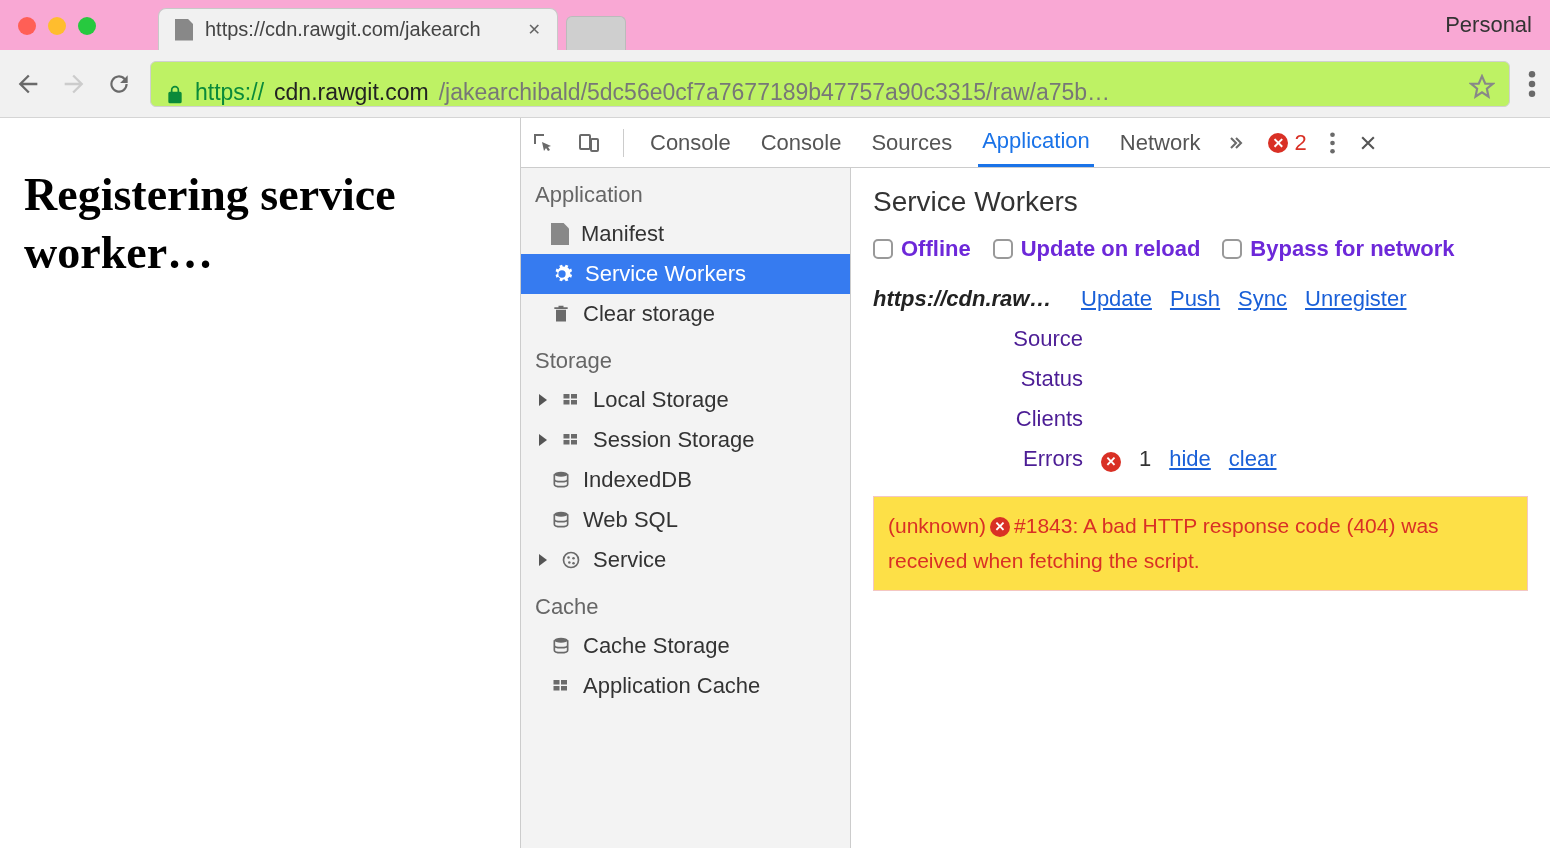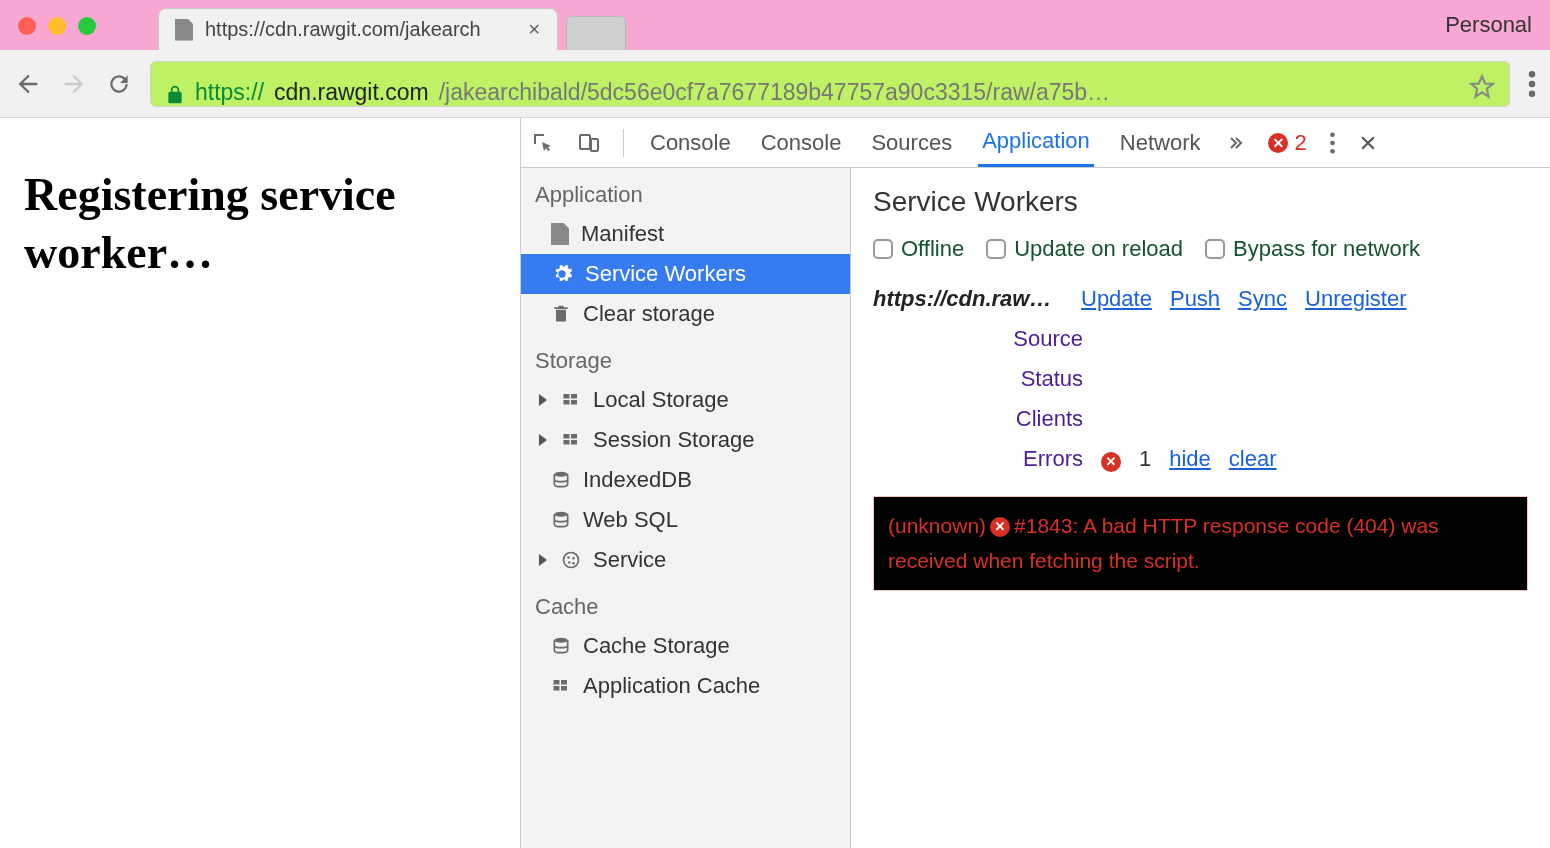--- a/index.html
+++ b/index.html
@@ -42,28 +42,28 @@
 .sb-section { padding:14px 14px 6px; font-size:22px; color:#666; }
 .sb-item { height:40px; display:flex; align-items:center; padding-left:30px; gap:12px; font-size:22px; color:#333; }
 .sb-item.sel { background:#367bf0; color:#fff; }
 .sb-item.sel svg { fill:#fff; }
 .sb-sub { padding-left:18px; }
 .tree-arrow { width:0; height:0; border-top:6px solid transparent; border-bottom:6px solid transparent; border-left:8px solid #555; display:inline-block; margin-right:2px; }
 
 .dt-main { flex:1; padding:18px 22px; overflow:hidden; font-size:22px; color:#333; }
 .sw-title { font-size:28px; color:#333; margin-bottom:18px; }
 .sw-opts { display:flex; gap:22px; margin-bottom:24px; white-space:nowrap; overflow:hidden; }
-.chk { display:flex; align-items:center; gap:8px; color:#14532d; }
+.chk { display:flex; align-items:center; gap:8px; color:#6d28d9;font-weight:bold; }
 .chk-box { width:20px; height:20px; border:2px solid #999; border-radius:5px; }
 .sw-row { display:flex; gap:18px; margin-bottom:14px; align-items:baseline; }
 .sw-row .lbl { width:210px; text-align:right; color:#4c1d95; }
 .lnk { color:#1a60d8; text-decoration:underline; cursor:pointer; }
 .origin { font-weight:700; color:#222; white-space:nowrap; overflow:hidden; text-overflow:ellipsis; max-width:190px; display:inline-block;font-style:italic; }
 .err-small { width:20px; height:20px; border-radius:50%; background:#d93025; color:#fff; display:inline-flex; align-items:center; justify-content:center; font-size:13px; font-weight:bold; }
-.err-box { border:1px solid #f4c7c3; background:#000000; color:#d93025; font-family:Menlo,Consolas,monospace; font-size:21px; padding:12px 14px; margin-top:24px; line-height:1.6; }
+.err-box { border:1px solid #f4c7c3; background:#fde047; color:#d93025; font-family:Menlo,Consolas,monospace; font-size:21px; padding:12px 14px; margin-top:24px; line-height:1.6; }
 .file-icon { width:18px; height:22px; background:#888; clip-path:polygon(0 0,70% 0,100% 25%,100% 100%,0 100%); display:inline-block; }
 
 svg { fill:#6a6a6a; }
 </style>
 </head>
 <body>
 
 <div class="titlebar">
   <div class="traffic">
     <span class="tl-close"></span>

